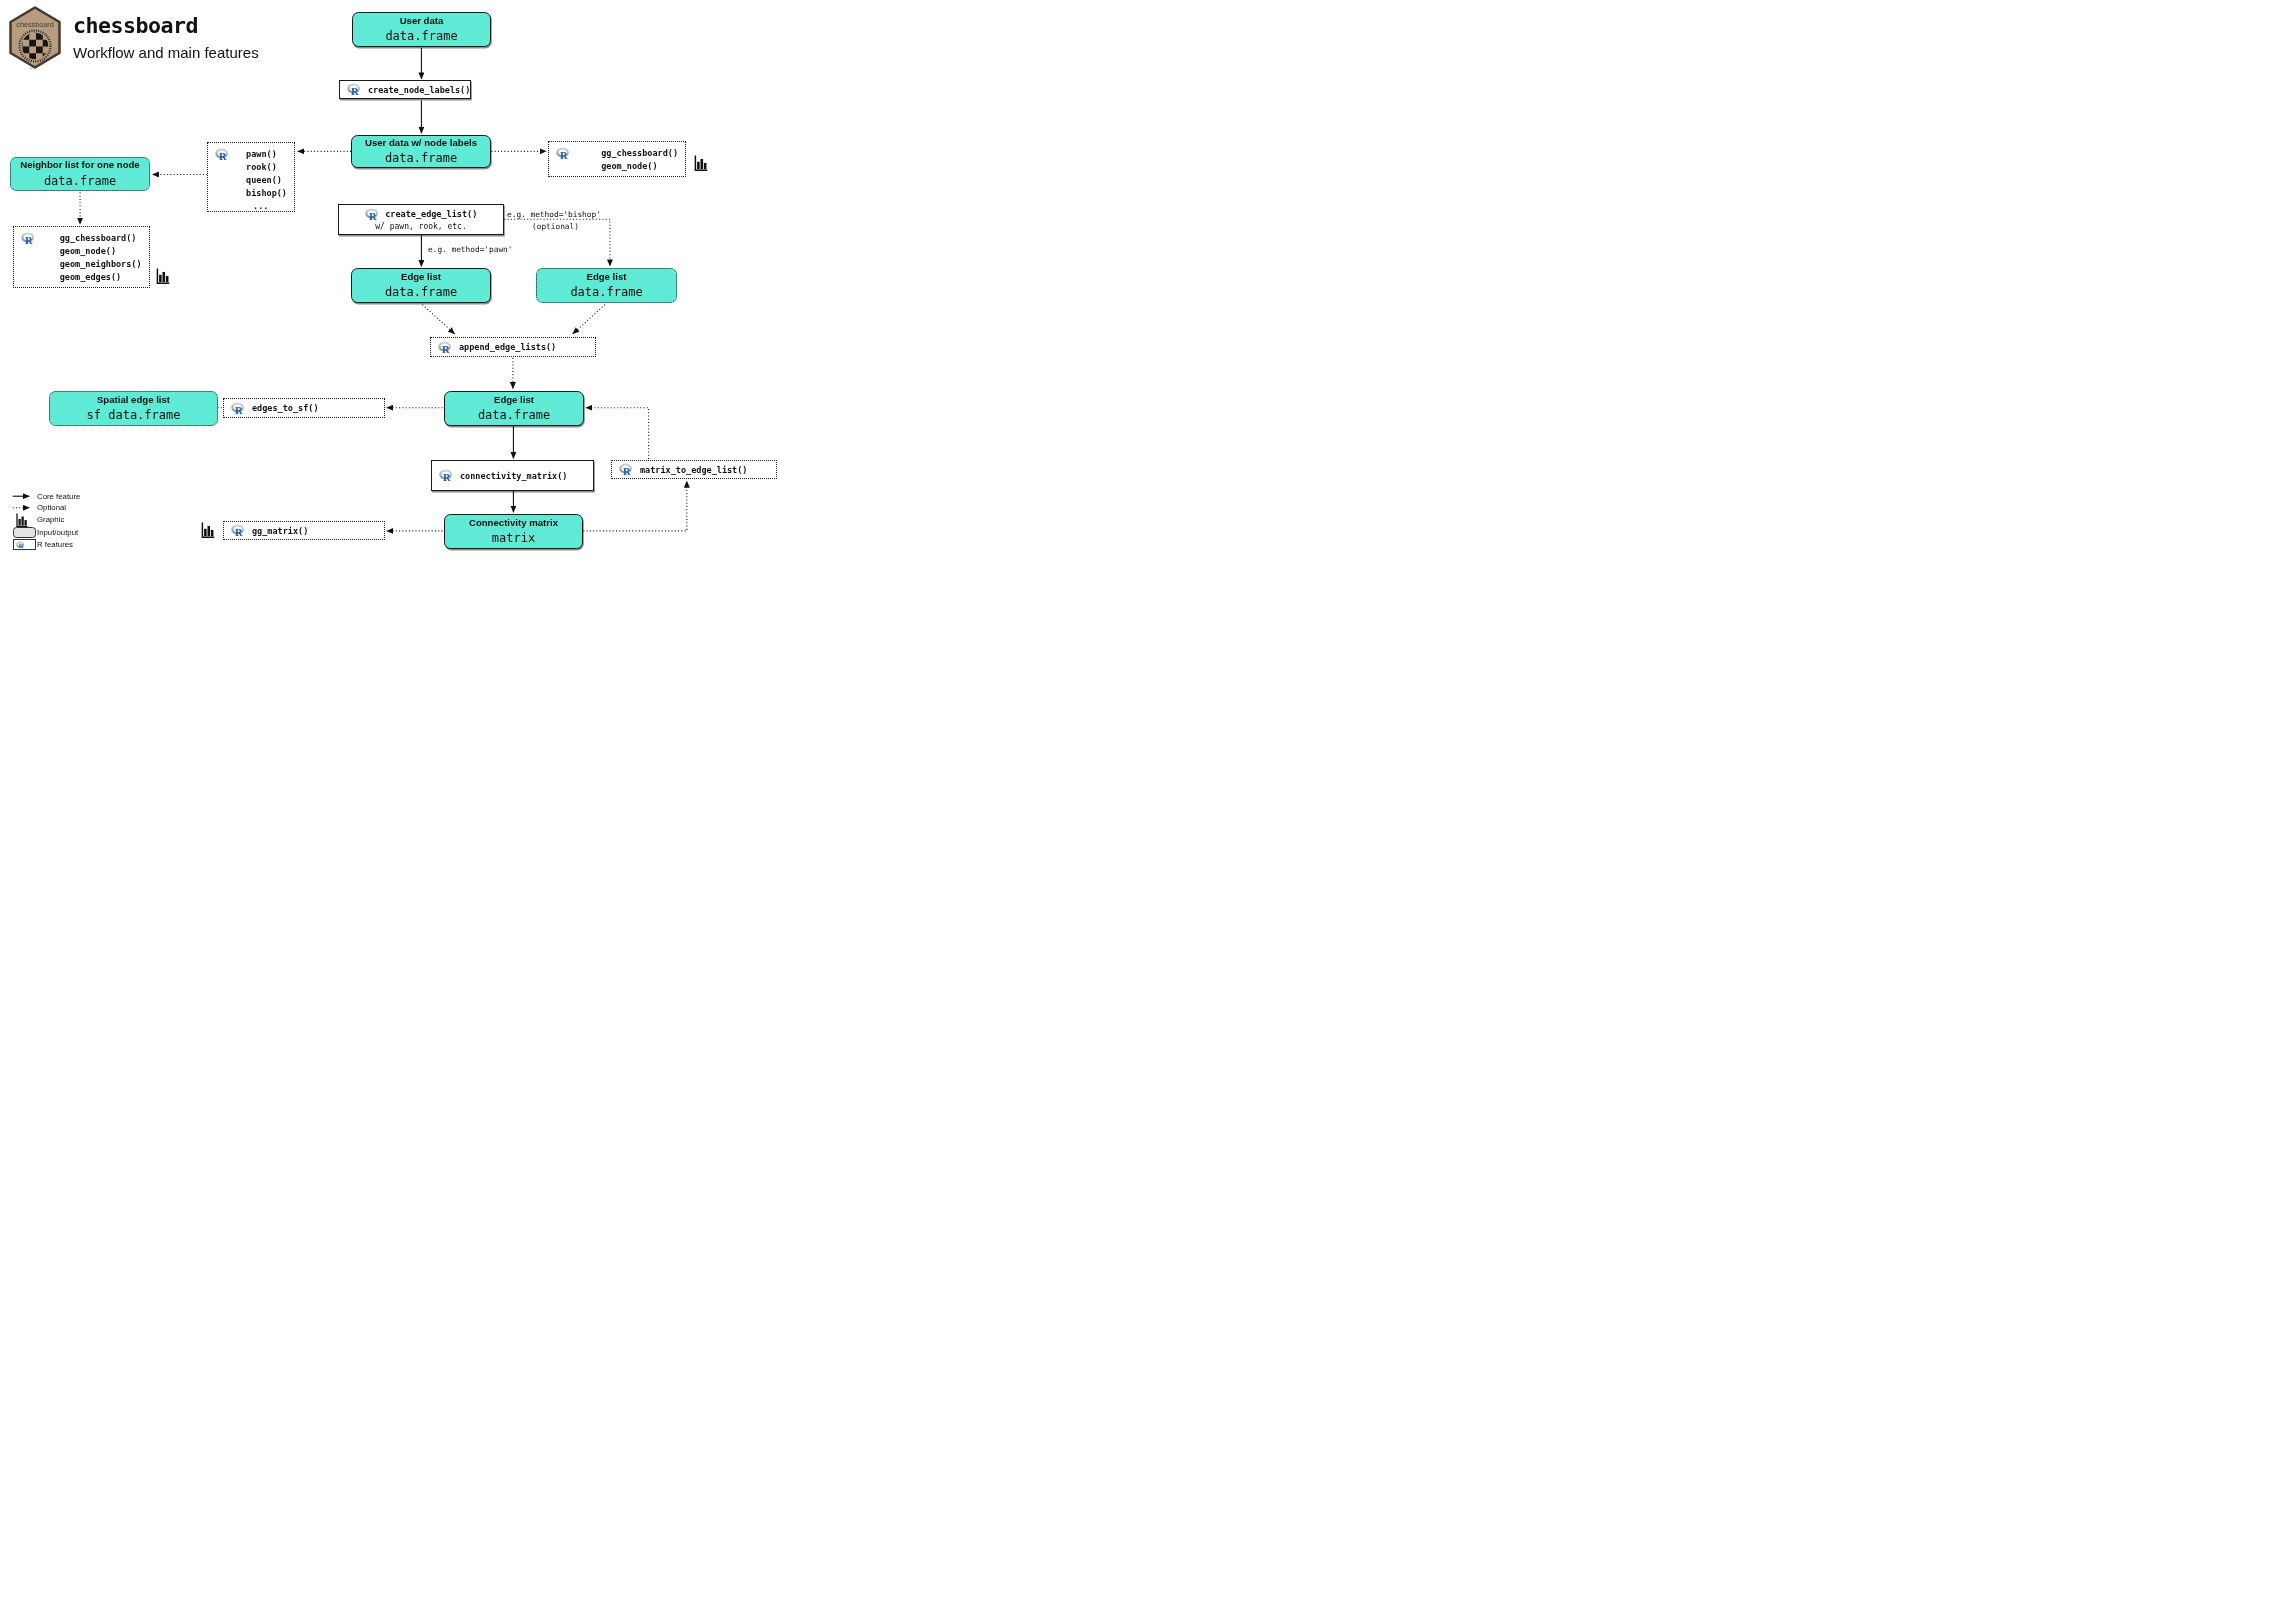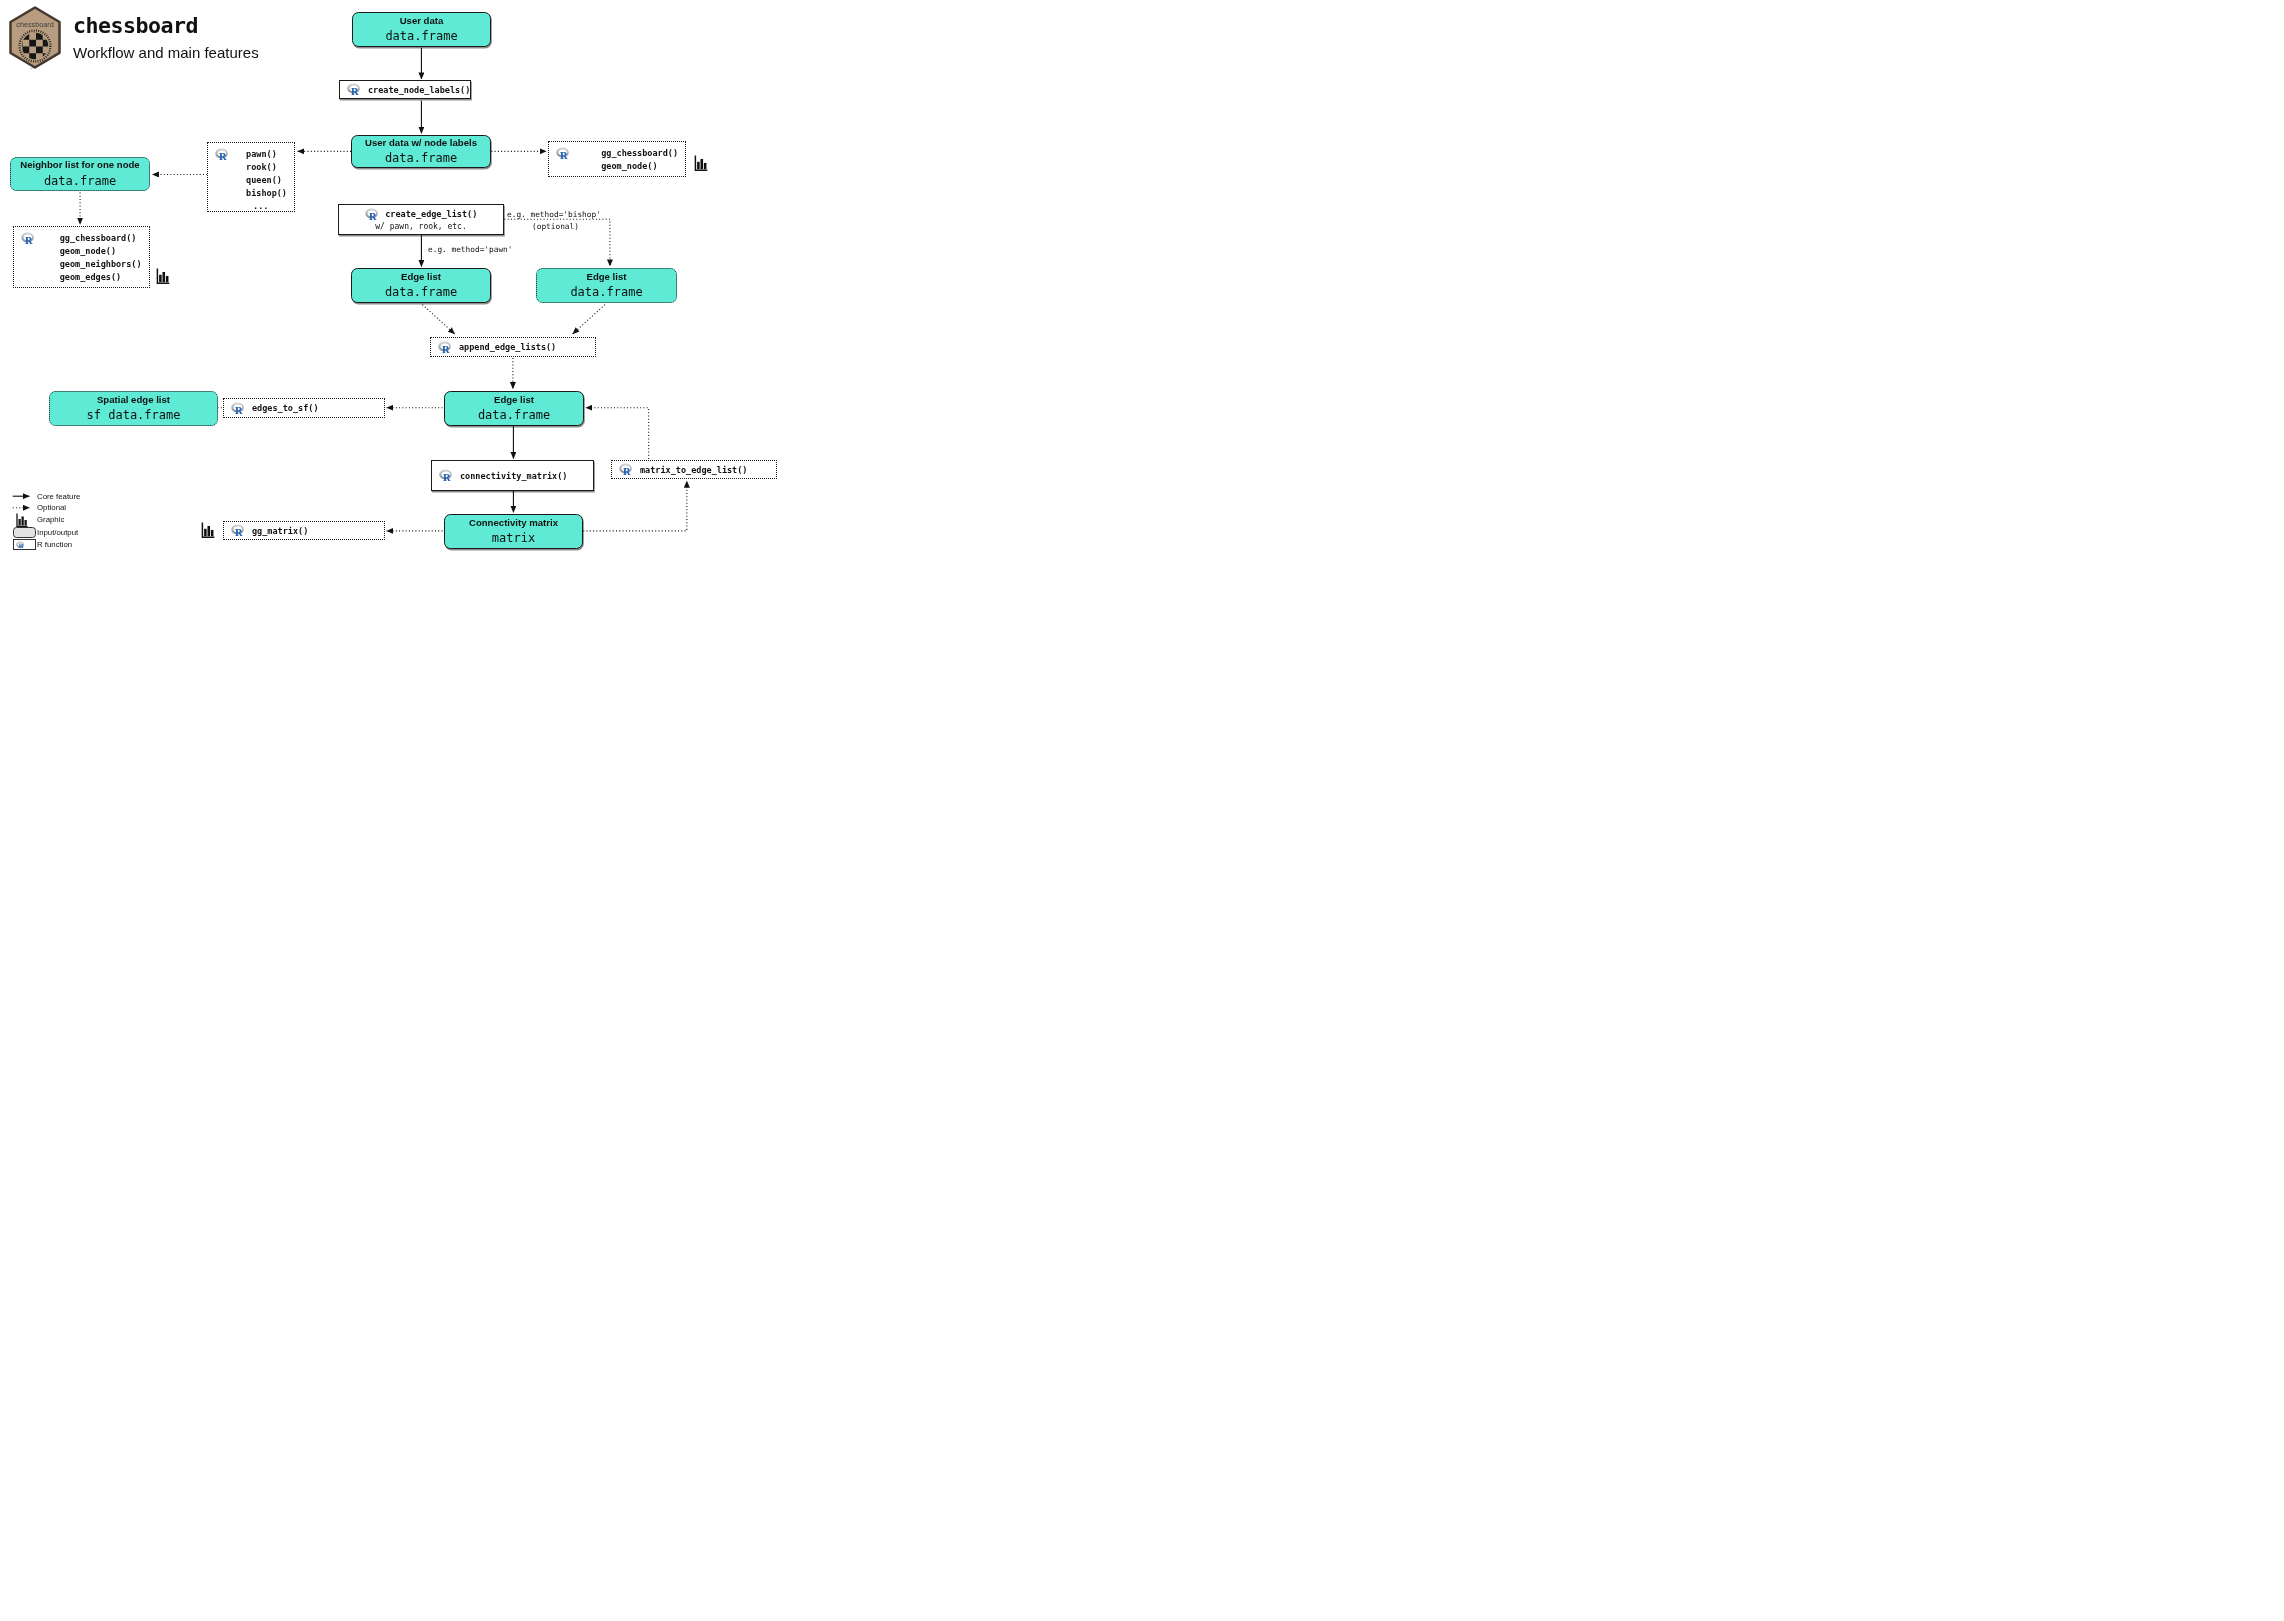--- a/index.html
+++ b/index.html
@@ -254,16 +254,16 @@
       <use href="#gicon"></use>
     </svg>
   <div class="legend-label" style="left:37px;top:515px">Graphic</div>
   <div class="swatch io" style="left:12.6px;top:527px;width:23.6px;height:11px"></div>
   <div class="legend-label" style="left:37px;top:528px">Input/output</div>
   <div class="swatch rf" style="left:12.6px;top:539px;width:23.6px;height:11px">
     <svg style="width:9px;height:8px" viewBox="0 0 18 16" width="9" height="8">
         <use href="#rlogo" width="18" height="16"></use>
       </svg>
   </div>
-  <div class="legend-label" style="left:37px;top:540px">R function</div>
+  <div class="legend-label" style="left:37px;top:540px">R features</div>
 
 </div>
 
 
 </body></html>

